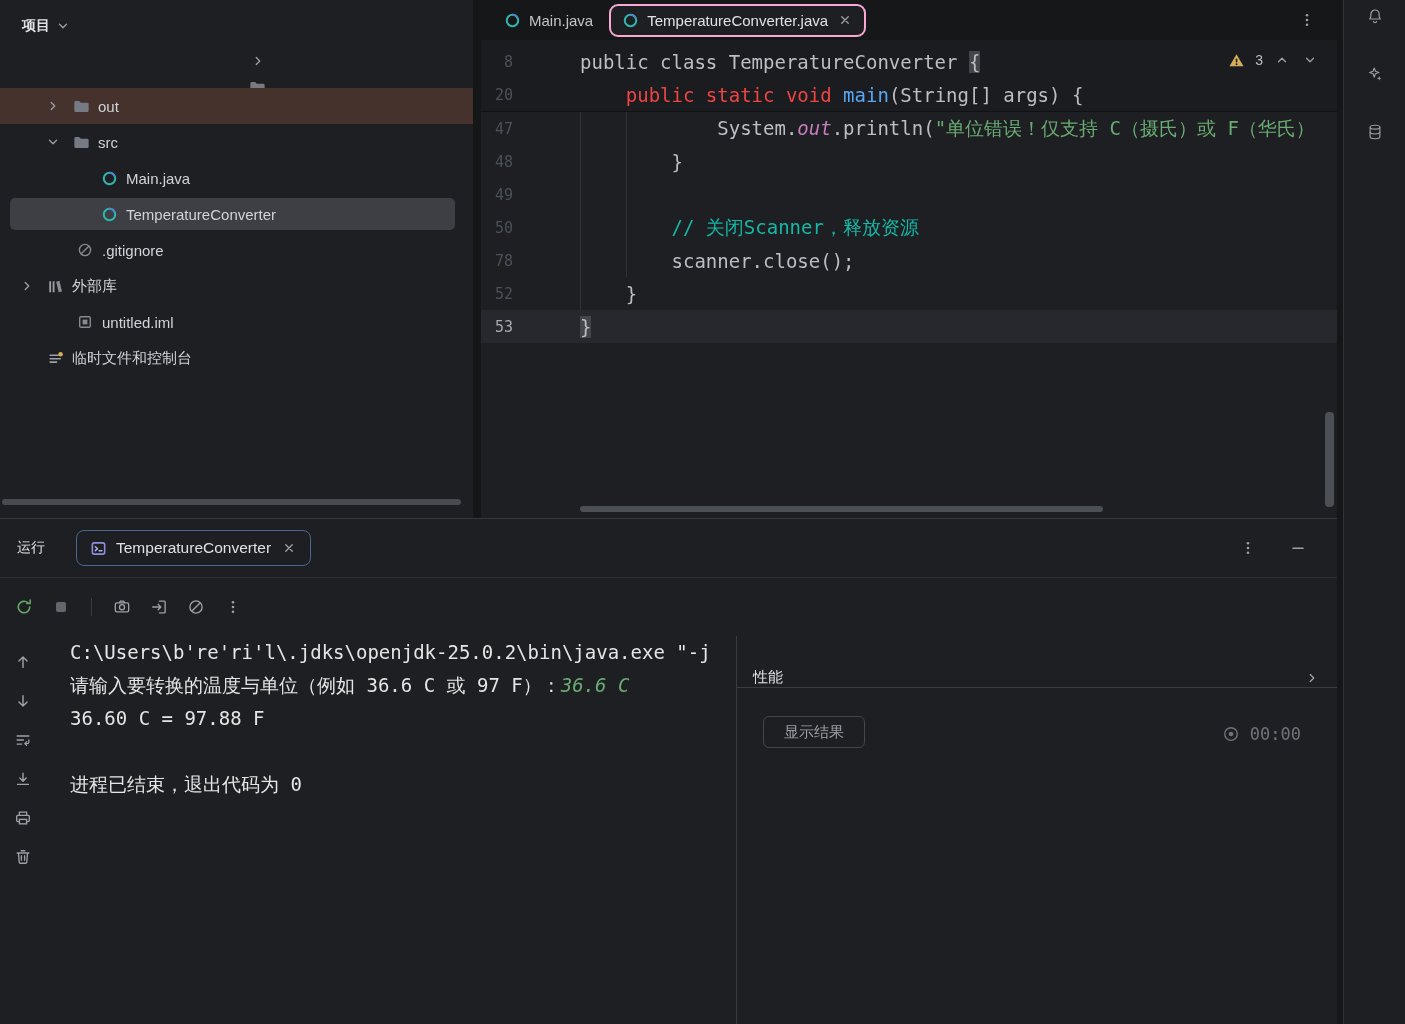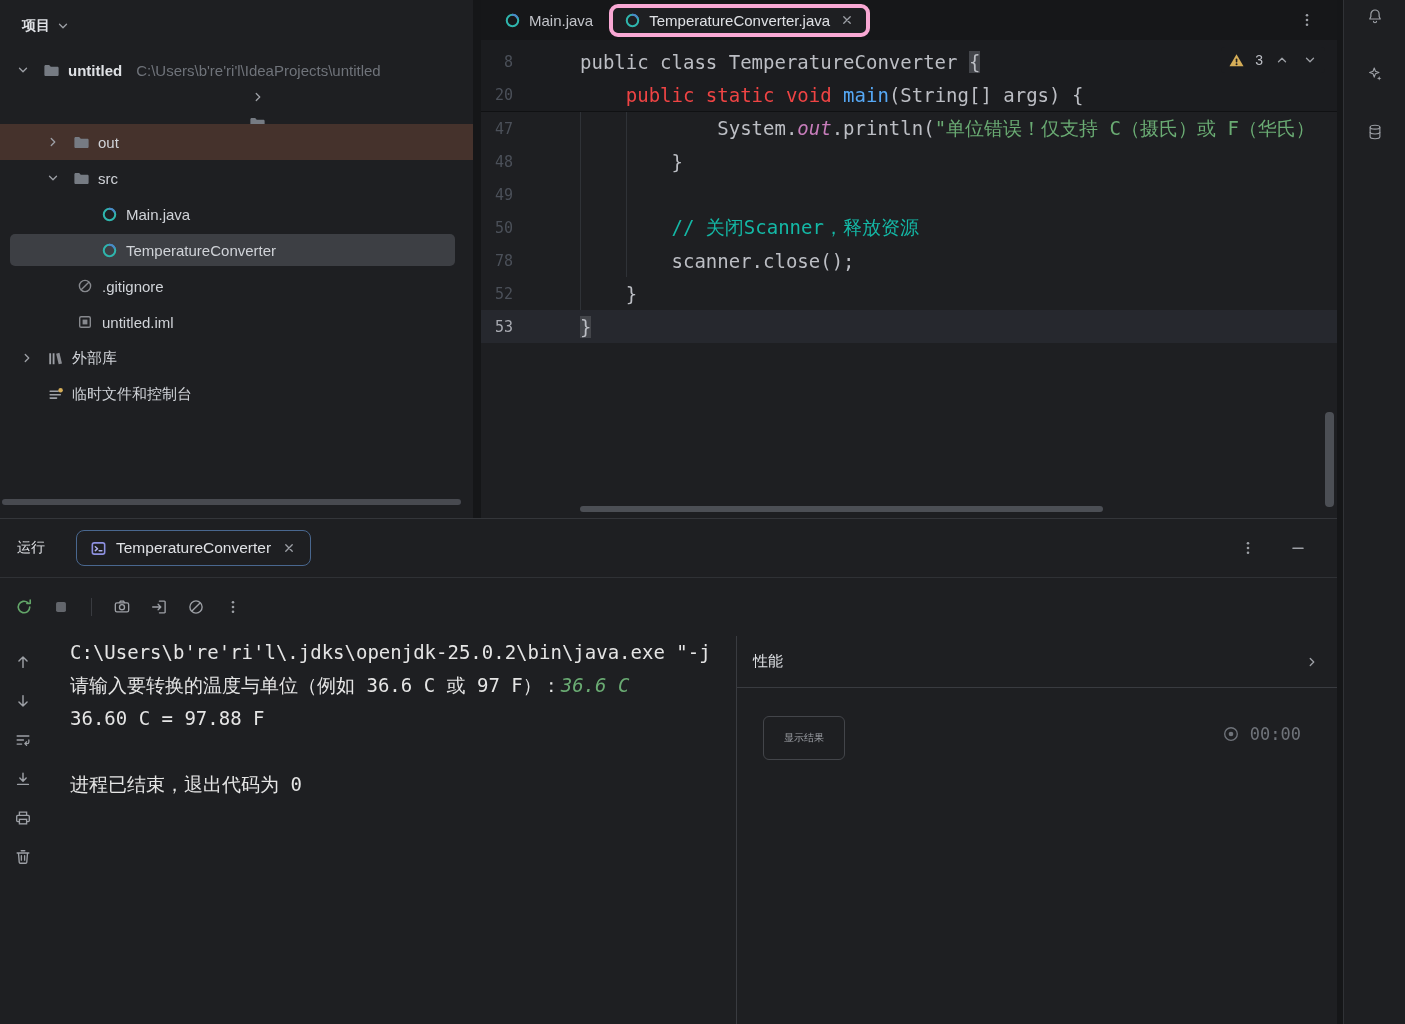--- a/index.html
+++ b/index.html
@@ -33,21 +33,21 @@
 
   
   .icon{display:inline-flex;align-items:center;justify-content:center;width:18px;height:18px;flex:0 0 auto}
   .icon.chev{width:22px}
   .tbtn{width:28px;height:28px;display:inline-flex;align-items:center;justify-content:center;border-radius:4px;cursor:default}
 
   
   .tabbar{height:40px;background:#161719;display:flex;align-items:center;padding-left:10px}
   .tabs{display:flex;align-items:center;height:100%}
   .etab{display:flex;align-items:center;gap:8px;padding:0 12px;height:40px;color:#c2c4c9;font-size:15px;white-space:nowrap}
-  .etab.active{height:33px;border:4px solid #f9a8d4;border-radius:9px;background:#1e1f22;color:#dfe1e5;padding:0 10px;margin:0 4px}
+  .etab.active{height:33px;border:2px solid #f9a8d4;border-radius:9px;background:#1e1f22;color:#dfe1e5;padding:0 10px;margin:0 4px}
   .tabbar-more{margin-left:auto;margin-right:16px}
 
   .crow{display:flex;height:33px;align-items:center;font-family:"DejaVu Sans Mono",monospace;font-size:19px;white-space:pre}
   .ln{flex:0 0 32px;margin-right:67px;text-align:right;font-family:"DejaVu Sans Mono",monospace;font-size:15px;color:#4b5059}
   .ctext{flex:1;overflow:hidden}
   .crow.current{background:#26282e}
   .crow.current .ln{color:#a9abb2}
   .tk-plain{color:#bcbec4}
   .tk-kw{color:#ef4444}
   .tk-fn{color:#56a8f5}
@@ -75,25 +75,25 @@
   .run-toolbar{height:58px;display:flex;align-items:center;padding-left:10px;gap:9px}
   .tdiv{width:1px;height:18px;background:#393b40;margin:0 7px}
   .run-content{flex:1;min-height:0;display:flex}
   .run-gutter{width:46px;display:flex;flex-direction:column;align-items:center;padding-top:12px;gap:11px}
   .console{flex:1;overflow:hidden;font-family:"DejaVu Sans Mono",monospace;font-size:19px;line-height:33px;white-space:pre;padding-left:24px}
   .cline{height:33px}
   .ck-con{color:#e5e5e5}
   .ck-input{color:#6aab73;font-style:italic}
 
   .perf{width:601px;border-left:1px solid #393b40;display:flex;flex-direction:column}
-  .perf-header{height:52px;display:flex;align-items:center;padding:0 16px;border-bottom:1px solid #393b40}
+  .perf-header{height:52px;display:flex;align-items:flex-end;padding:0 16px;border-bottom:1px solid #393b40}
   .perf-title{font-size:15px;color:#dfe1e5}
   .perf-chev{margin-left:auto}
   .perf-body{flex:1;position:relative;padding:28px 0 0 26px}
-  .show-results{display:inline-flex;align-items:center;justify-content:center;height:44px;padding:0 20px;border:1px solid #43454a;border-radius:6px;color:#9da0a6;font-size:10px}
+  .show-results{display:inline-flex;align-items:center;justify-content:center;height:32px;padding:0 20px;border:1px solid #43454a;border-radius:6px;color:#9da0a6;font-size:15px}
   .perf-timer{position:absolute;top:36px;right:36px;display:flex;align-items:center;gap:10px;color:#6f737a;font-family:"DejaVu Sans Mono",monospace;font-size:17px}
 </style>
 </head>
 <body>
 
 <div class="app">
   <div class="main">
 
     <div class="top">
 
@@ -101,36 +101,20 @@
         <div class="proj-header">
           <span class="proj-title">项目</span>
           <span class="icon">
               <svg width="14" height="14" viewBox="0 0 16 16" fill="none">
                 <path d="M4 6l4 4 4-4" stroke="#9da0a6" stroke-width="1.5" stroke-linecap="round" stroke-linejoin="round"></path>
               </svg>
             </span>
         </div>
         <div class="tree">
             <div class="tree-row">
-              <div class="tree-inner" style="padding-left: 12px;">
-                <span class="icon chev">
-                  <svg width="14" height="14" viewBox="0 0 16 16" fill="none">
-                    <path d="M4 6l4 4 4-4" stroke="#9da0a6" stroke-width="1.5" stroke-linecap="round" stroke-linejoin="round"></path>
-                  </svg>
-                </span>
-                <span class="icon">
-                  <svg width="17" height="17" viewBox="0 0 16 16">
-                    <path d="M1.3 4.1c0-.66.54-1.2 1.2-1.2h3.3l1.5 1.6h6.2c.66 0 1.2.54 1.2 1.2v6.2c0 .66-.54 1.2-1.2 1.2H2.5c-.66 0-1.2-.54-1.2-1.2V4.1z" fill="#767b83"></path>
-                  </svg>
-                </span>
-                <span class="tree-label bold">untitled</span>
-                <span class="tree-path">C:\Users\b're'ri'l\IdeaProjects\untitled</span>
-              </div>
-            </div>
-            <div class="tree-row">
               <div class="tree-inner" style="padding-left: 42px; flex-direction: column;">
                 <span class="icon chev">
                   <svg width="14" height="14" viewBox="0 0 16 16" fill="none">
                     <path d="M6 4l4 4-4 4" stroke="#9da0a6" stroke-width="1.5" stroke-linecap="round" stroke-linejoin="round"></path>
                   </svg>
                 </span>
                 <span class="icon">
                   <svg width="17" height="17" viewBox="0 0 16 16">
                     <path d="M1.3 4.1c0-.66.54-1.2 1.2-1.2h3.3l1.5 1.6h6.2c.66 0 1.2.54 1.2 1.2v6.2c0 .66-.54 1.2-1.2 1.2H2.5c-.66 0-1.2-.54-1.2-1.2V4.1z" fill="#767b83"></path>
                   </svg>
@@ -195,44 +179,44 @@
                 <span class="icon">
                   <svg width="16" height="16" viewBox="0 0 16 16" fill="none">
                     <circle cx="8" cy="8" r="5.6" stroke="#87898e" stroke-width="1.4"></circle>
                     <path d="M4.2 11.8L11.8 4.2" stroke="#87898e" stroke-width="1.4"></path>
                   </svg>
                 </span>
                 <span class="tree-label">.gitignore</span>
               </div>
             </div>
             <div class="tree-row">
-              <div class="tree-inner" style="padding-left: 76px;">
-                <span class="icon">
-                  <svg width="16" height="16" viewBox="0 0 16 16" fill="none">
-                    <rect x="2.7" y="2.7" width="10.6" height="10.6" rx="1.4" stroke="#87898e" stroke-width="1.4"></rect>
-                    <rect x="5.6" y="5.6" width="4.8" height="4.8" fill="#87898e"></rect>
-                  </svg>
-                </span>
-                <span class="tree-label">untitled.iml</span>
-              </div>
-            </div>
-            <div class="tree-row">
               <div class="tree-inner" style="padding-left: 16px;">
                 <span class="icon chev">
                   <svg width="14" height="14" viewBox="0 0 16 16" fill="none">
                     <path d="M6 4l4 4-4 4" stroke="#9da0a6" stroke-width="1.5" stroke-linecap="round" stroke-linejoin="round"></path>
                   </svg>
                 </span>
                 <span class="icon">
                   <svg width="17" height="17" viewBox="0 0 16 16" fill="none">
                     <path d="M3 13.5V3M6.2 13.5V3" stroke="#9da0a6" stroke-width="1.7"></path>
                     <path d="M8.6 3.5l3.1-.8 2.4 10-3.1.8z" fill="#9da0a6" opacity=".85"></path>
                   </svg>
                 </span>
                 <span class="tree-label">外部库</span>
+              </div>
+            </div>
+            <div class="tree-row">
+              <div class="tree-inner" style="padding-left: 76px;">
+                <span class="icon">
+                  <svg width="16" height="16" viewBox="0 0 16 16" fill="none">
+                    <rect x="2.7" y="2.7" width="10.6" height="10.6" rx="1.4" stroke="#87898e" stroke-width="1.4"></rect>
+                    <rect x="5.6" y="5.6" width="4.8" height="4.8" fill="#87898e"></rect>
+                  </svg>
+                </span>
+                <span class="tree-label">untitled.iml</span>
               </div>
             </div>
             <div class="tree-row">
               <div class="tree-inner" style="padding-left: 46px;">
                 <span class="icon">
                   <svg width="17" height="17" viewBox="0 0 16 16" fill="none">
                     <path d="M3 5h7.5M3 8.2h9.5M3 11.4h6" stroke="#9da0a6" stroke-width="1.5" stroke-linecap="round"></path>
                     <circle cx="12.8" cy="4" r="2.1" fill="#d6ae58"></circle>
                   </svg>
                 </span>

